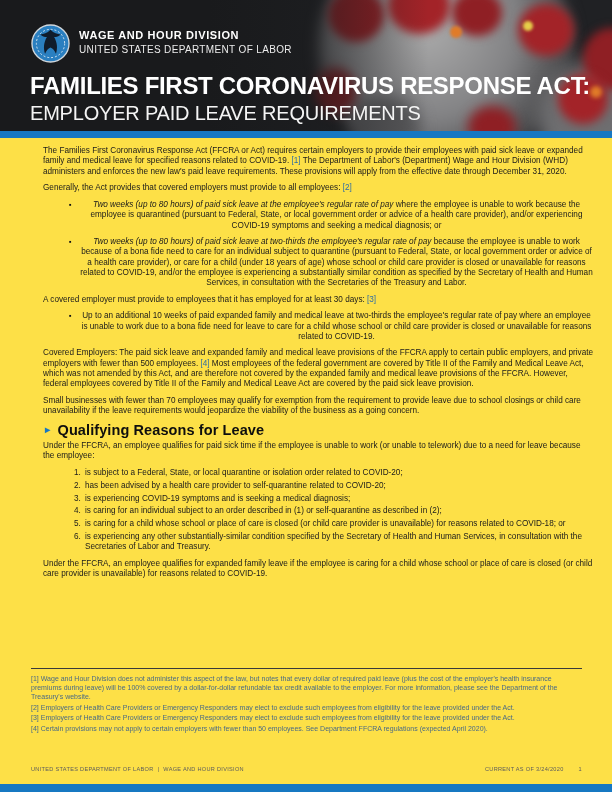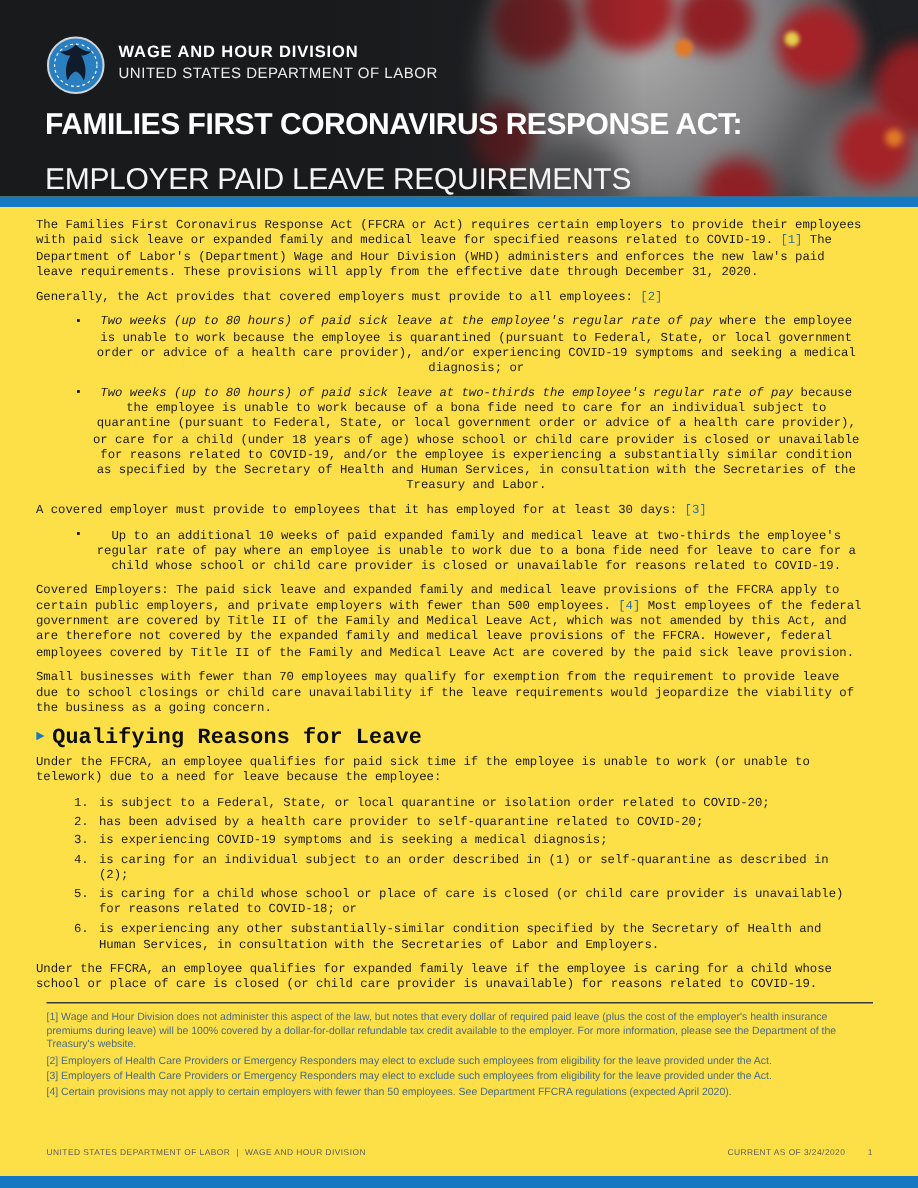--- a/index.html
+++ b/index.html
@@ -24,27 +24,27 @@
   .r8{left:468px;top:106px;width:48px;height:42px;background:#8f1f24;filter:blur(6px);}
   .o1{left:450px;top:26px;width:12px;height:12px;background:#e07b28;filter:blur(1.5px);}
   .o2{left:590px;top:86px;width:12px;height:12px;background:#e07b28;filter:blur(2px);}
   .y1{left:523px;top:21px;width:10px;height:10px;background:#e5cf4a;filter:blur(1.5px);}
   .header-shade{position:absolute;inset:0;background:linear-gradient(90deg,#191a1c 34%,rgba(25,26,28,0.55) 52%,rgba(25,26,28,0) 70%);}
   .seal{position:absolute;left:31px;top:24px;width:39px;height:39px;}
   .agency-block{position:absolute;left:79px;top:29px;color:#ffffff;}
   .agency-line1{font-size:11px;font-weight:bold;letter-spacing:0.6px;}
   .agency-line2{font-size:10px;font-weight:400;color:#ececec;letter-spacing:0.35px;margin-top:3px;}
   .title-block{position:absolute;left:30px;top:72px;color:#ffffff;}
-  .title-line1{font-size:20px;font-weight:bold;letter-spacing:-0.3px;white-space:nowrap;text-align:center;}
-  .title-line2{font-size:20px;font-weight:400;letter-spacing:-0.2px;white-space:nowrap;margin-top:14px;color:#f4f4f4;}
+  .title-line1{font-size:24px;font-weight:bold;letter-spacing:-0.3px;white-space:nowrap;text-align:center;}
+  .title-line2{font-size:20px;font-weight:400;letter-spacing:-0.2px;white-space:nowrap;margin-top:2px;color:#f4f4f4;}
   .blue-bar{position:absolute;top:131px;left:0;right:0;height:7px;background:#1778c2;}
 
   
-  .content{position:absolute;left:24px;width:551px;top:146px;
-           font-size:8.2px;line-height:10.3px;color:#1a1a1a;font-family:Liberation Mono, monospace;}
+  .content{position:absolute;left:43px;width:551px;top:146px;
+           font-size:8.2px;line-height:10.3px;color:#1a1a1a;}
   .content p{margin:0 0 6.5px 0;}
   .ref{color:#2e6da4;text-decoration:none;cursor:pointer;}
   ul.sq{list-style:none;margin:2px 0 6px 0;padding:0 0 0 36px;}
   ul.sq li{position:relative;margin:0 0 6px 0;text-align:center;}
   ul.sq li::before{content:"▪";position:absolute;left:-10px;top:-0.5px;font-size:7.5px;color:#111;}
   .em-lead{font-style:italic;}
   .section-heading{margin:8px 0 6px 0;font-size:14.5px;font-weight:bold;color:#0e0e0e;letter-spacing:0.1px;}
   .section-arrow{color:#1778c2;font-size:9.5px;margin-right:5px;vertical-align:2px;}
   ol.reasons{margin:2px 0 6px 0;padding:0 0 0 40px;}
   ol.reasons li{margin:0 0 2.5px 0;padding-left:2px;}
@@ -129,21 +129,21 @@
     <div class="section-heading"><span class="section-arrow">►</span><span>Qualifying Reasons for Leave</span></div>
 
     <p>Under the FFCRA, an employee qualifies for paid sick time if the employee is unable to work (or unable to telework) due to a need for leave because the employee:</p>
 
     <ol class="reasons">
       <li>is subject to a Federal, State, or local quarantine or isolation order related to COVID-20;</li>
       <li>has been advised by a health care provider to self-quarantine related to COVID-20;</li>
       <li>is experiencing COVID-19 symptoms and is seeking a medical diagnosis;</li>
       <li>is caring for an individual subject to an order described in (1) or self-quarantine as described in (2);</li>
       <li>is caring for a child whose school or place of care is closed (or child care provider is unavailable) for reasons related to COVID-18; or</li>
-      <li>is experiencing any other substantially-similar condition specified by the Secretary of Health and Human Services, in consultation with the Secretaries of Labor and Employers.</li>
+      <li>is experiencing any other substantially-similar condition specified by the Secretary of Health and Human Services, in consultation with the Secretaries of Labor and Treasury.</li>
     </ol>
 
     <p>Under the FFCRA, an employee qualifies for expanded family leave if the employee is caring for a child whose school or place of care is closed (or child care provider is unavailable) for reasons related to COVID-19.</p>
   </div>
 
   <div class="footnotes">
     <hr class="rule">
     <p><span class="ref">[1]</span><span> Wage and Hour Division does not administer this aspect of the law, but notes that every dollar of required paid leave (plus the cost of the employer's health insurance premiums during leave) will be 100% covered by a dollar-for-dollar refundable tax credit available to the employer. For more information, please see the Department of the Treasury's website.</span></p>
     <p><span class="ref">[2]</span><span> Employers of Health Care Providers or Emergency Responders may elect to exclude such employees from eligibility for the leave provided under the Act.</span></p>
     <p><span class="ref">[3]</span><span> Employers of Health Care Providers or Emergency Responders may elect to exclude such employees from eligibility for the leave provided under the Act.</span></p>

